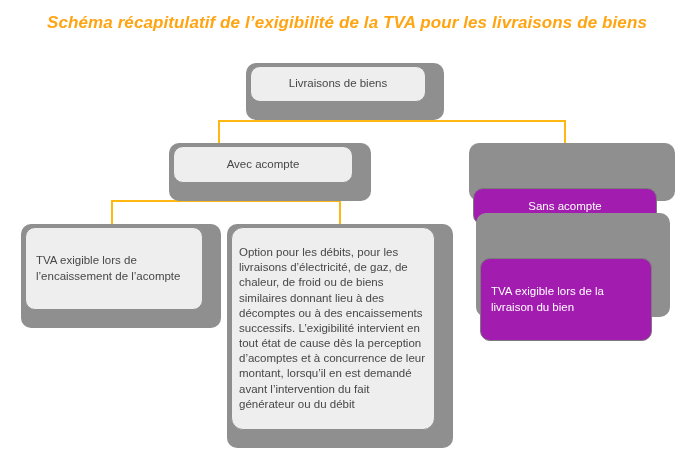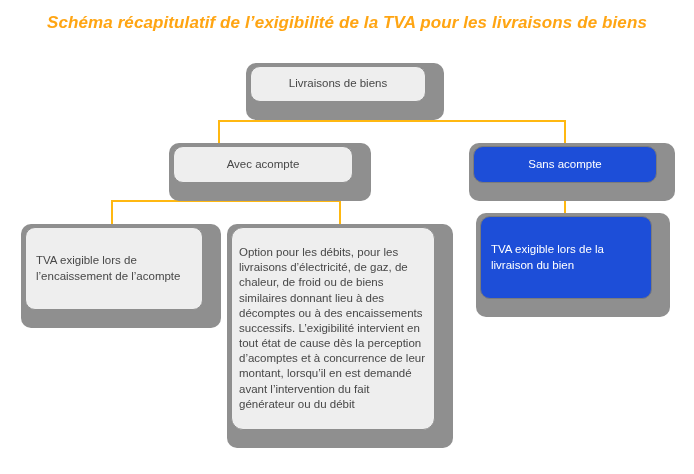--- a/index.html
+++ b/index.html
@@ -46,23 +46,24 @@
     padding: 4px 10px;
     font-size: 11.5px;
     line-height: 1.32;
   }
   .face-light {
     background: #EEEEEE;
     border: 1.5px solid #8E8E8E;
     color: #474747;
   }
   .face-dark {
-    background: #1d4ed8;
+    background: #a21caf;
     border: 1.5px solid #7B7B7B;
     color: #FFFFFF;
+    margin-top: 42px;
   }
   .connector {
     position: absolute;
     background: #FFB811;
   }
   
   #node-root            { left: 246px; top: 63px;  width: 198px; height: 57px; }
   #node-root .face      { width: 176px; height: 36px; }
   #node-avec            { left: 128px; top: 143px; width: 202px; height: 58px; margin-left: 41px; }
   #node-avec .face      { width: 180px; height: 37px; }

